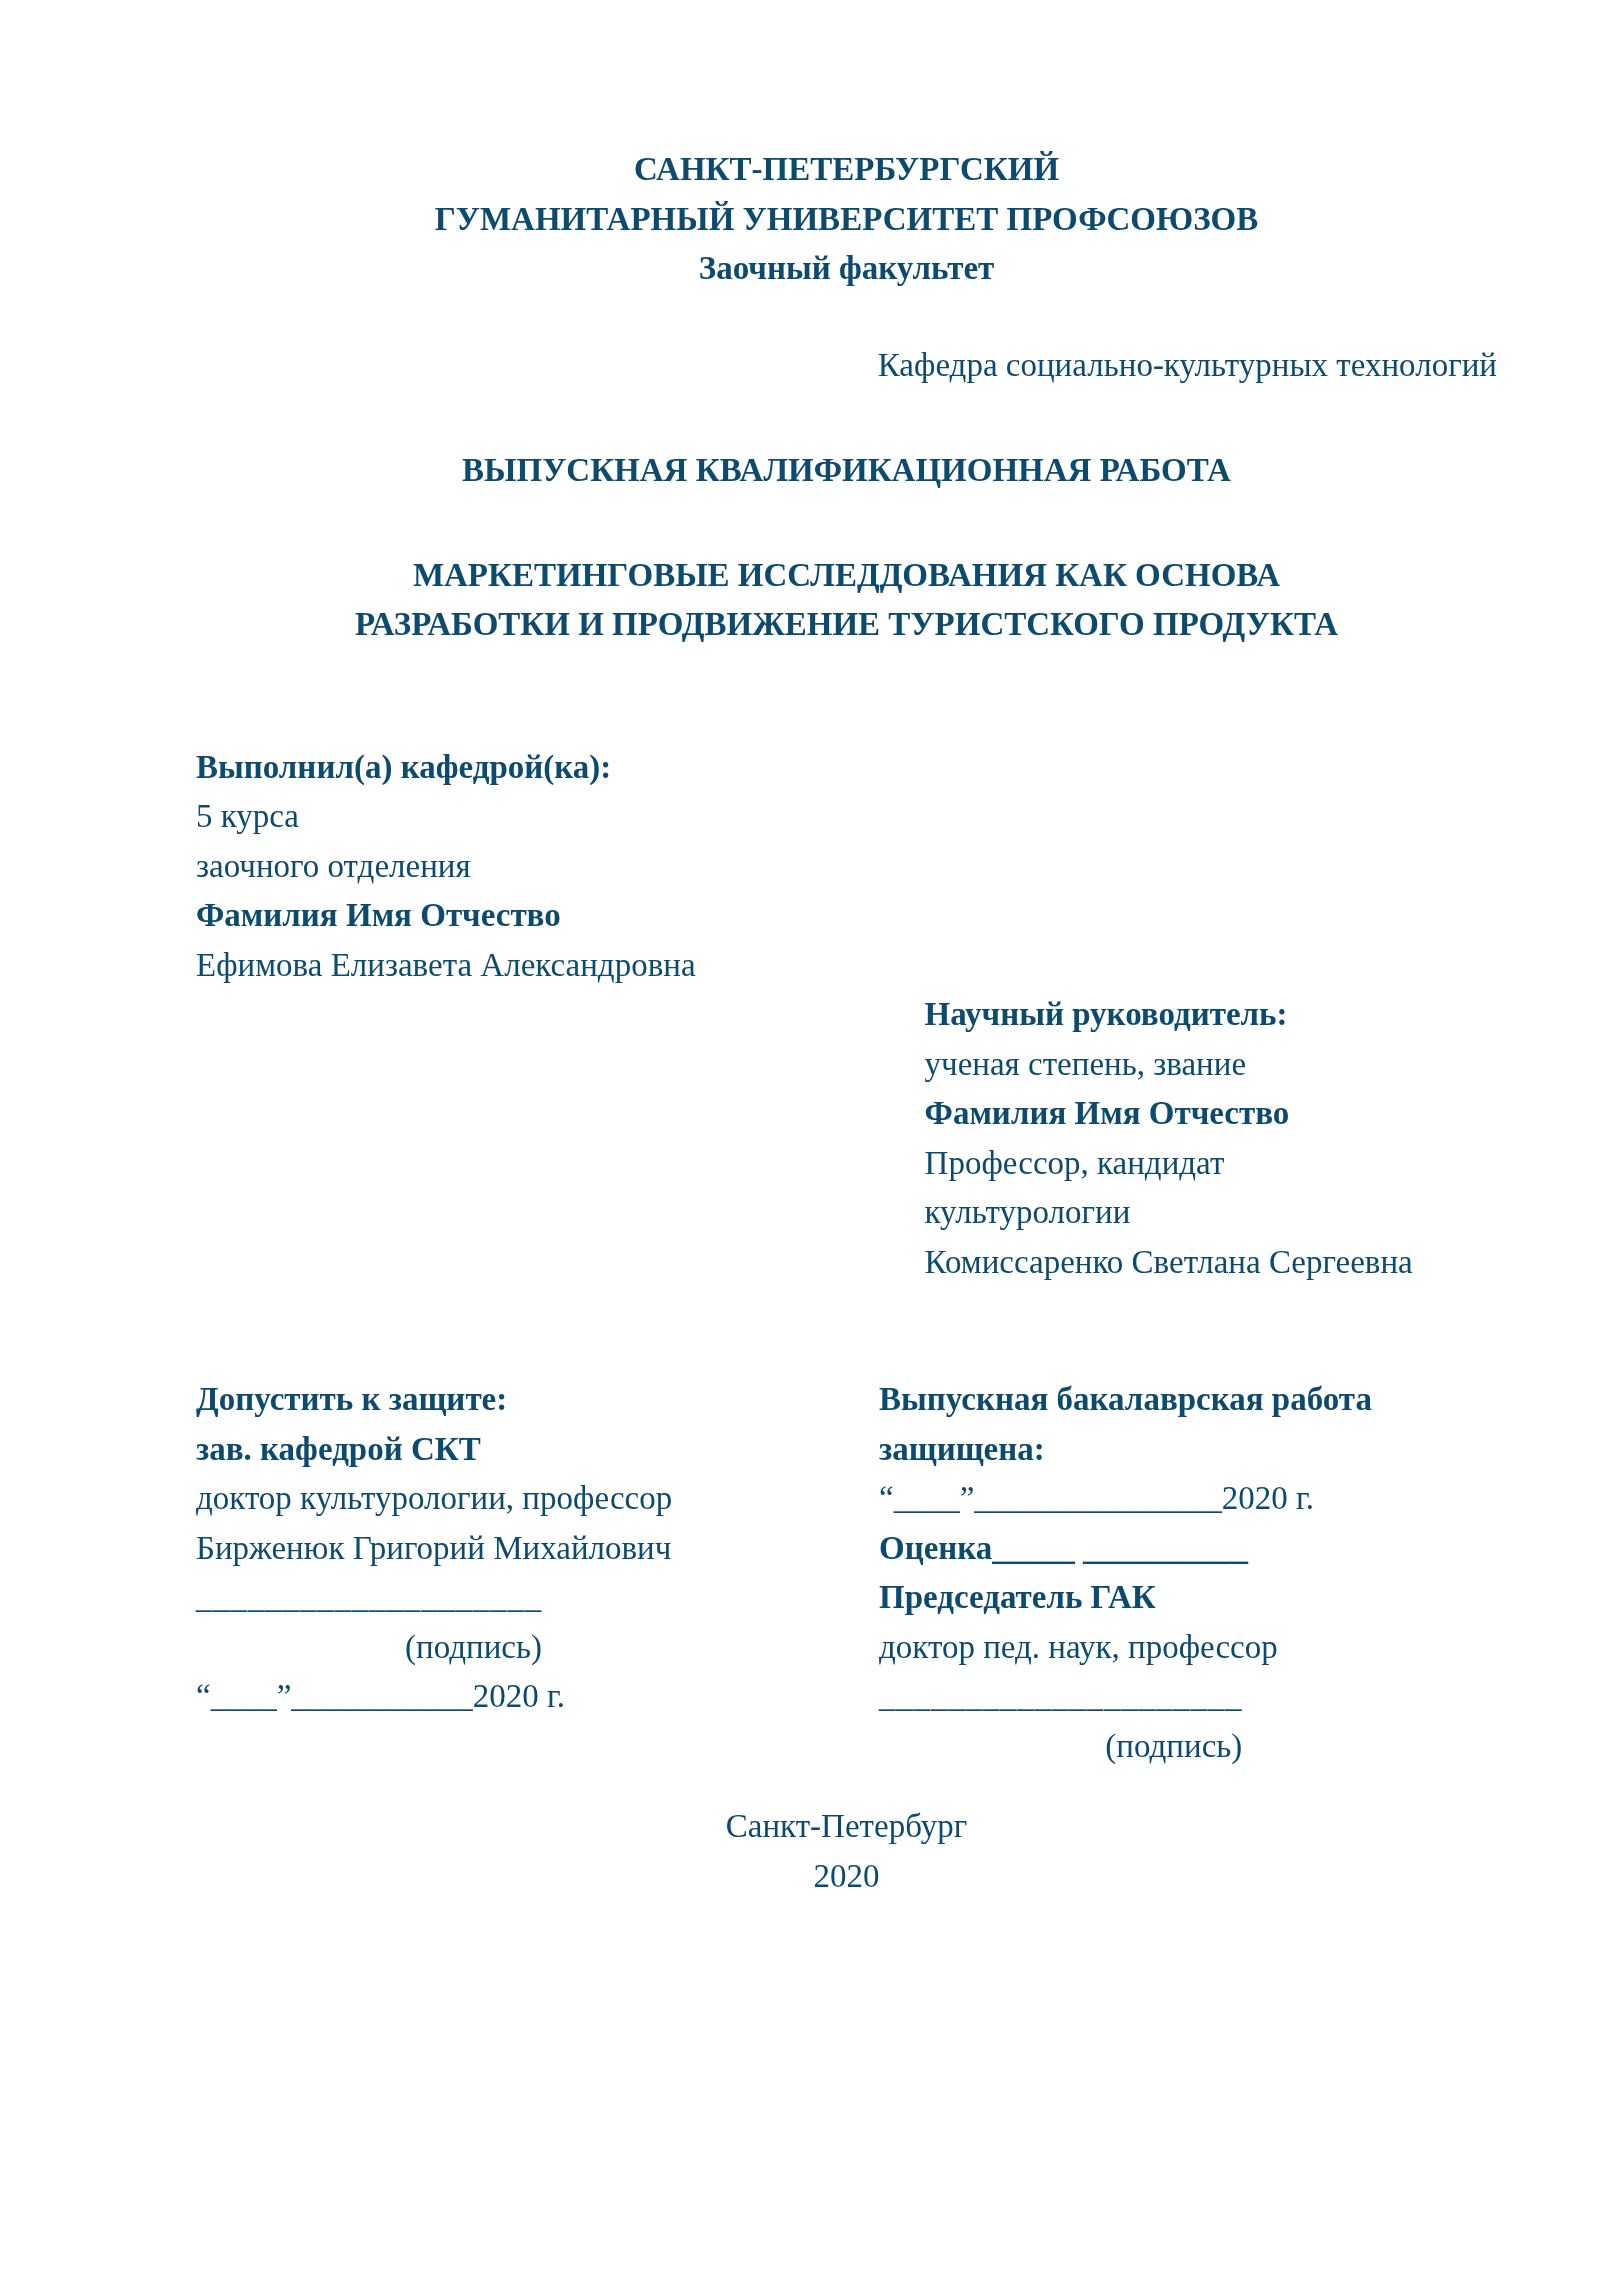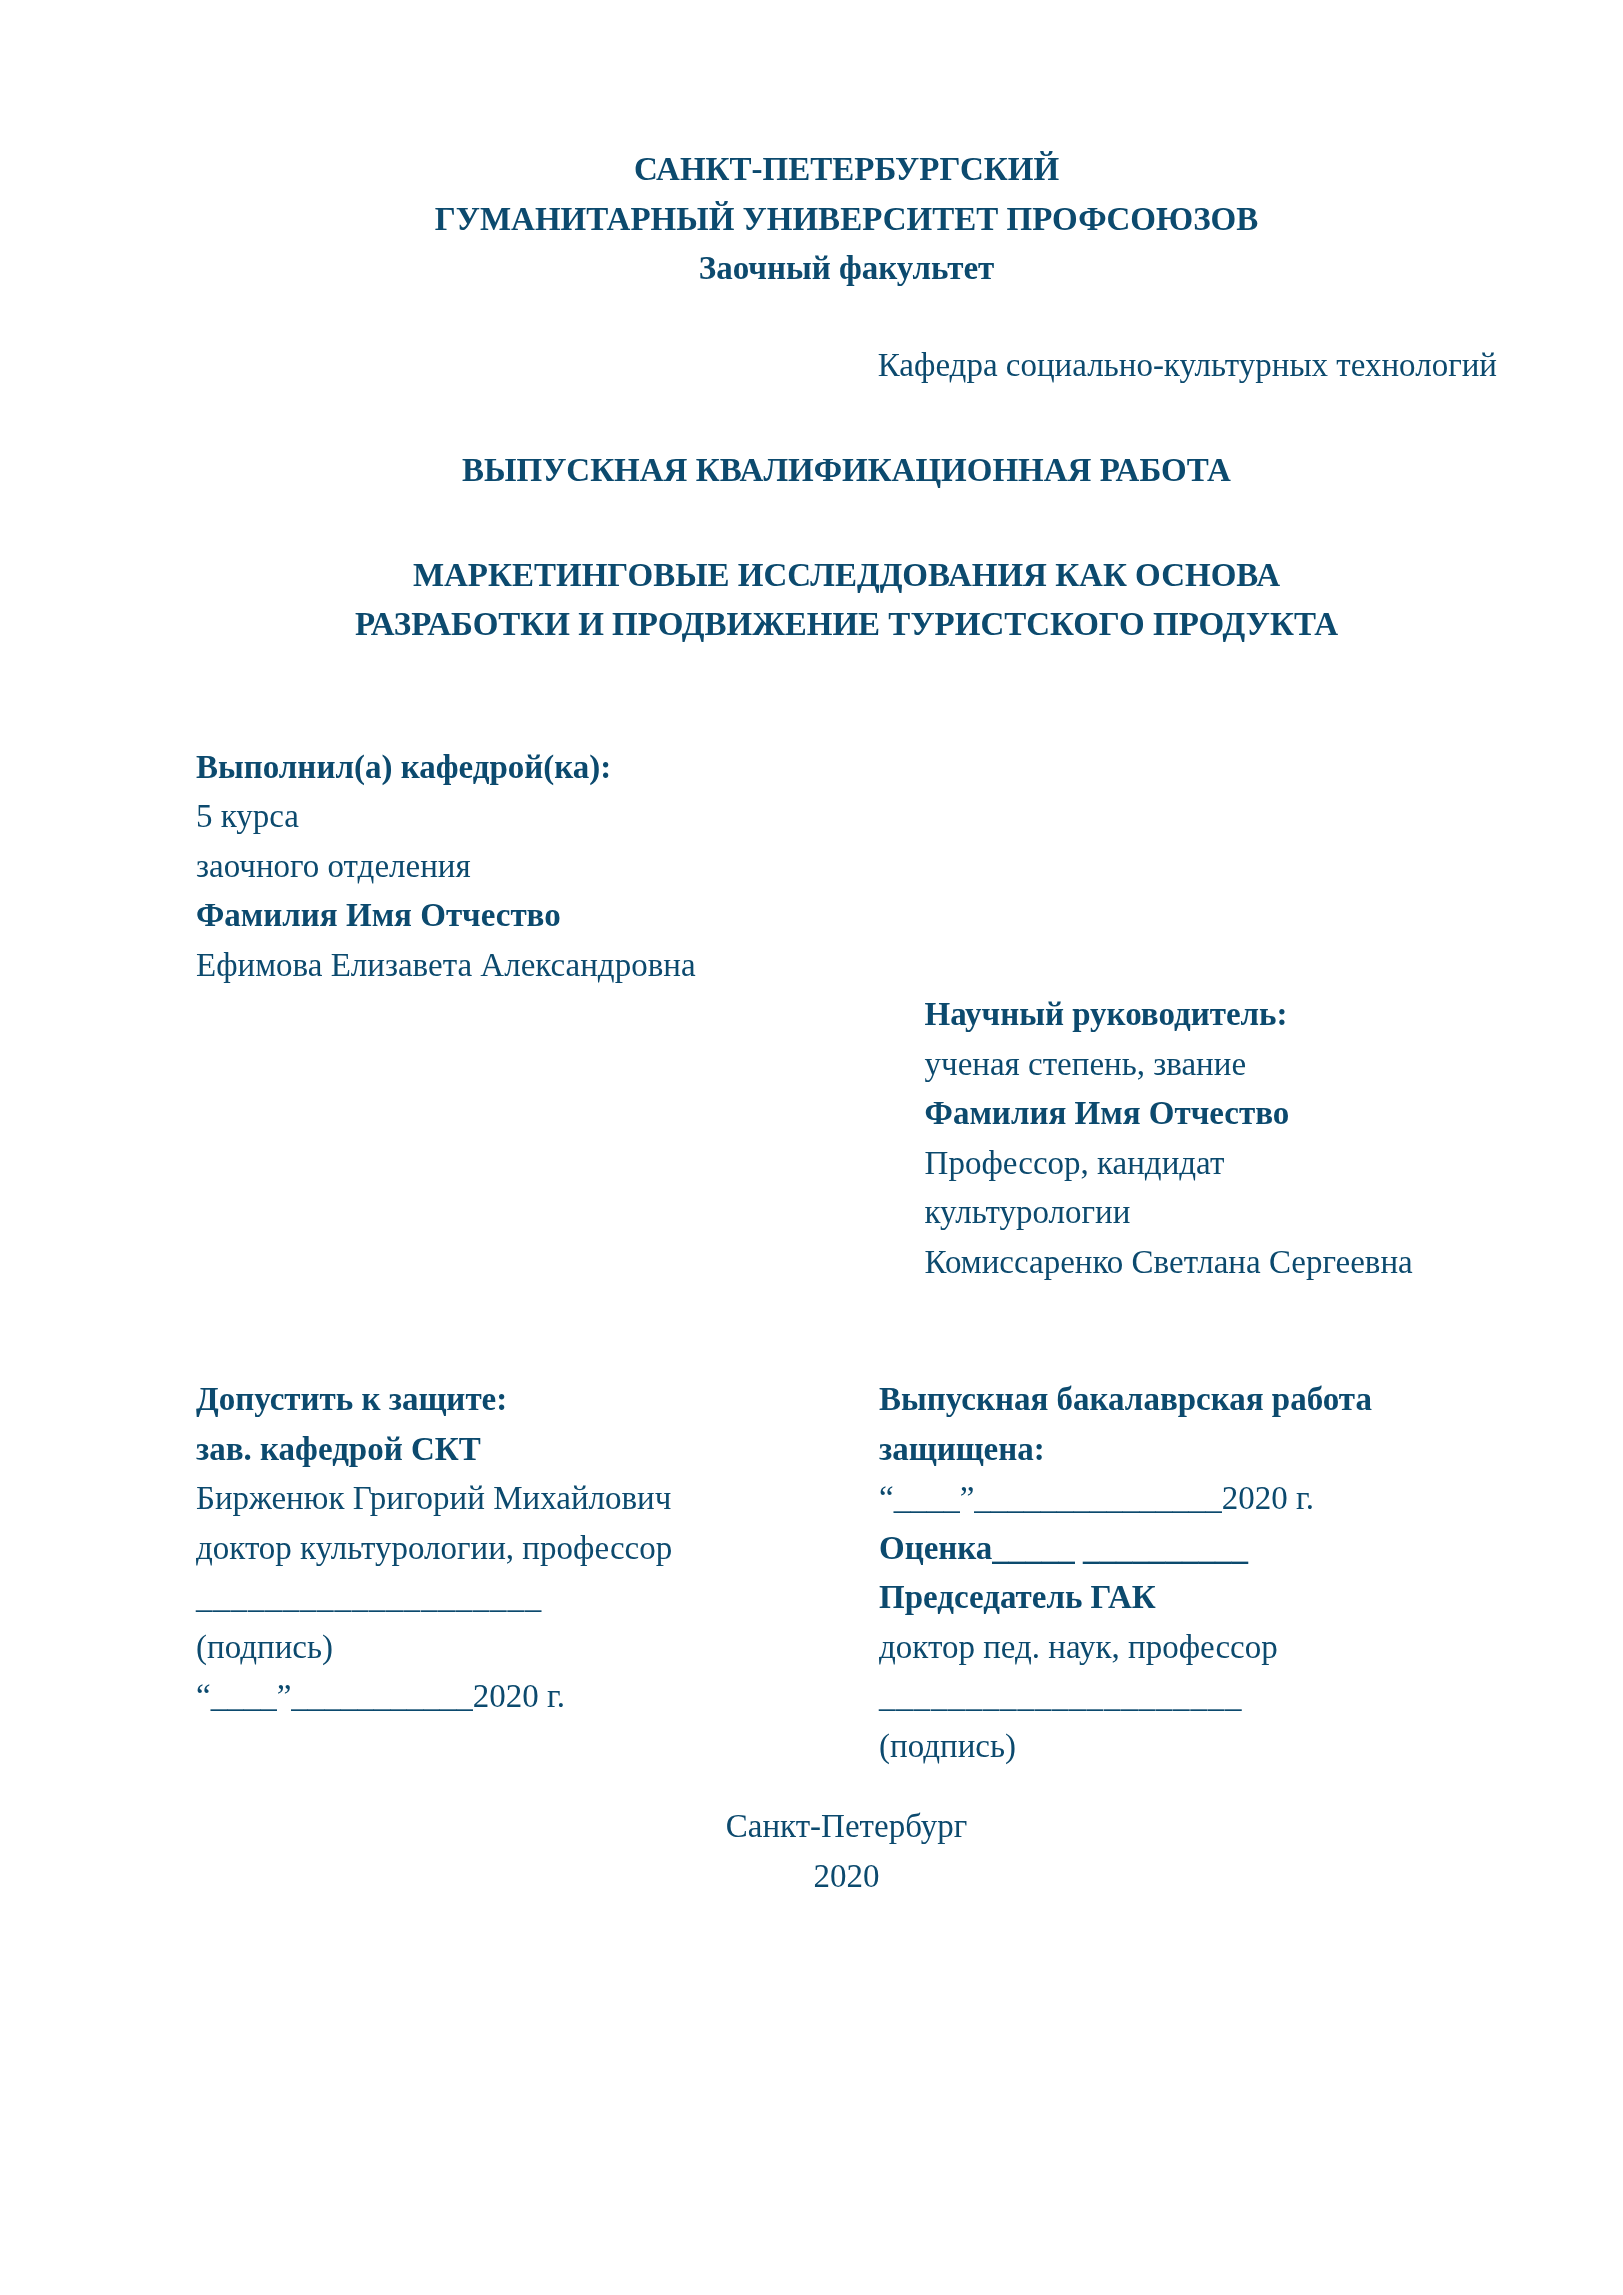--- a/index.html
+++ b/index.html
@@ -28,21 +28,21 @@
   .title-block { margin-top: 55px; text-align: center; font-weight: bold; }
 
   .student-block { margin-top: 93px; }
 
   .supervisor-block { margin-left: 56%; }
 
   .sign-columns { display: flex; margin-top: 88px; }
   .col-left { width: 52.5%; flex: 0 0 52.5%; }
   .col-right { flex: 1; }
 
-  .sig-wrap { display: inline-block; text-align: left; }
+  .sig-wrap { display: inline-block; text-align: right; }
   .sig-wrap div { display: block; }
   .sig-line { white-space: nowrap; letter-spacing: 0.8px; }
 
   .footer-block { text-align: center; margin-top: 31px; }
 </style>
 </head>
 <body>
 
 <div class="page">
 
@@ -76,22 +76,22 @@
     <div>Профессор, кандидат</div>
     <div>культурологии</div>
     <div>Комиссаренко Светлана Сергеевна</div>
   </div>
 
   <div class="sign-columns">
 
     <div class="col-left">
       <div class="bold">Допустить к защите:</div>
       <div class="bold">зав. кафедрой СКТ</div>
+      <div>доктор культурологии, профессор</div>
       <div>Бирженюк Григорий Михайлович</div>
-      <div>доктор культурологии, профессор</div>
       <div class="sig-wrap">
         <div class="sig-line">____________________</div>
         <div>(подпись)</div>
       </div>
       <div>“____”___________2020 г.</div>
     </div>
 
     <div class="col-right">
       <div class="bold">Выпускная бакалаврская работа</div>
       <div class="bold">защищена:</div>

